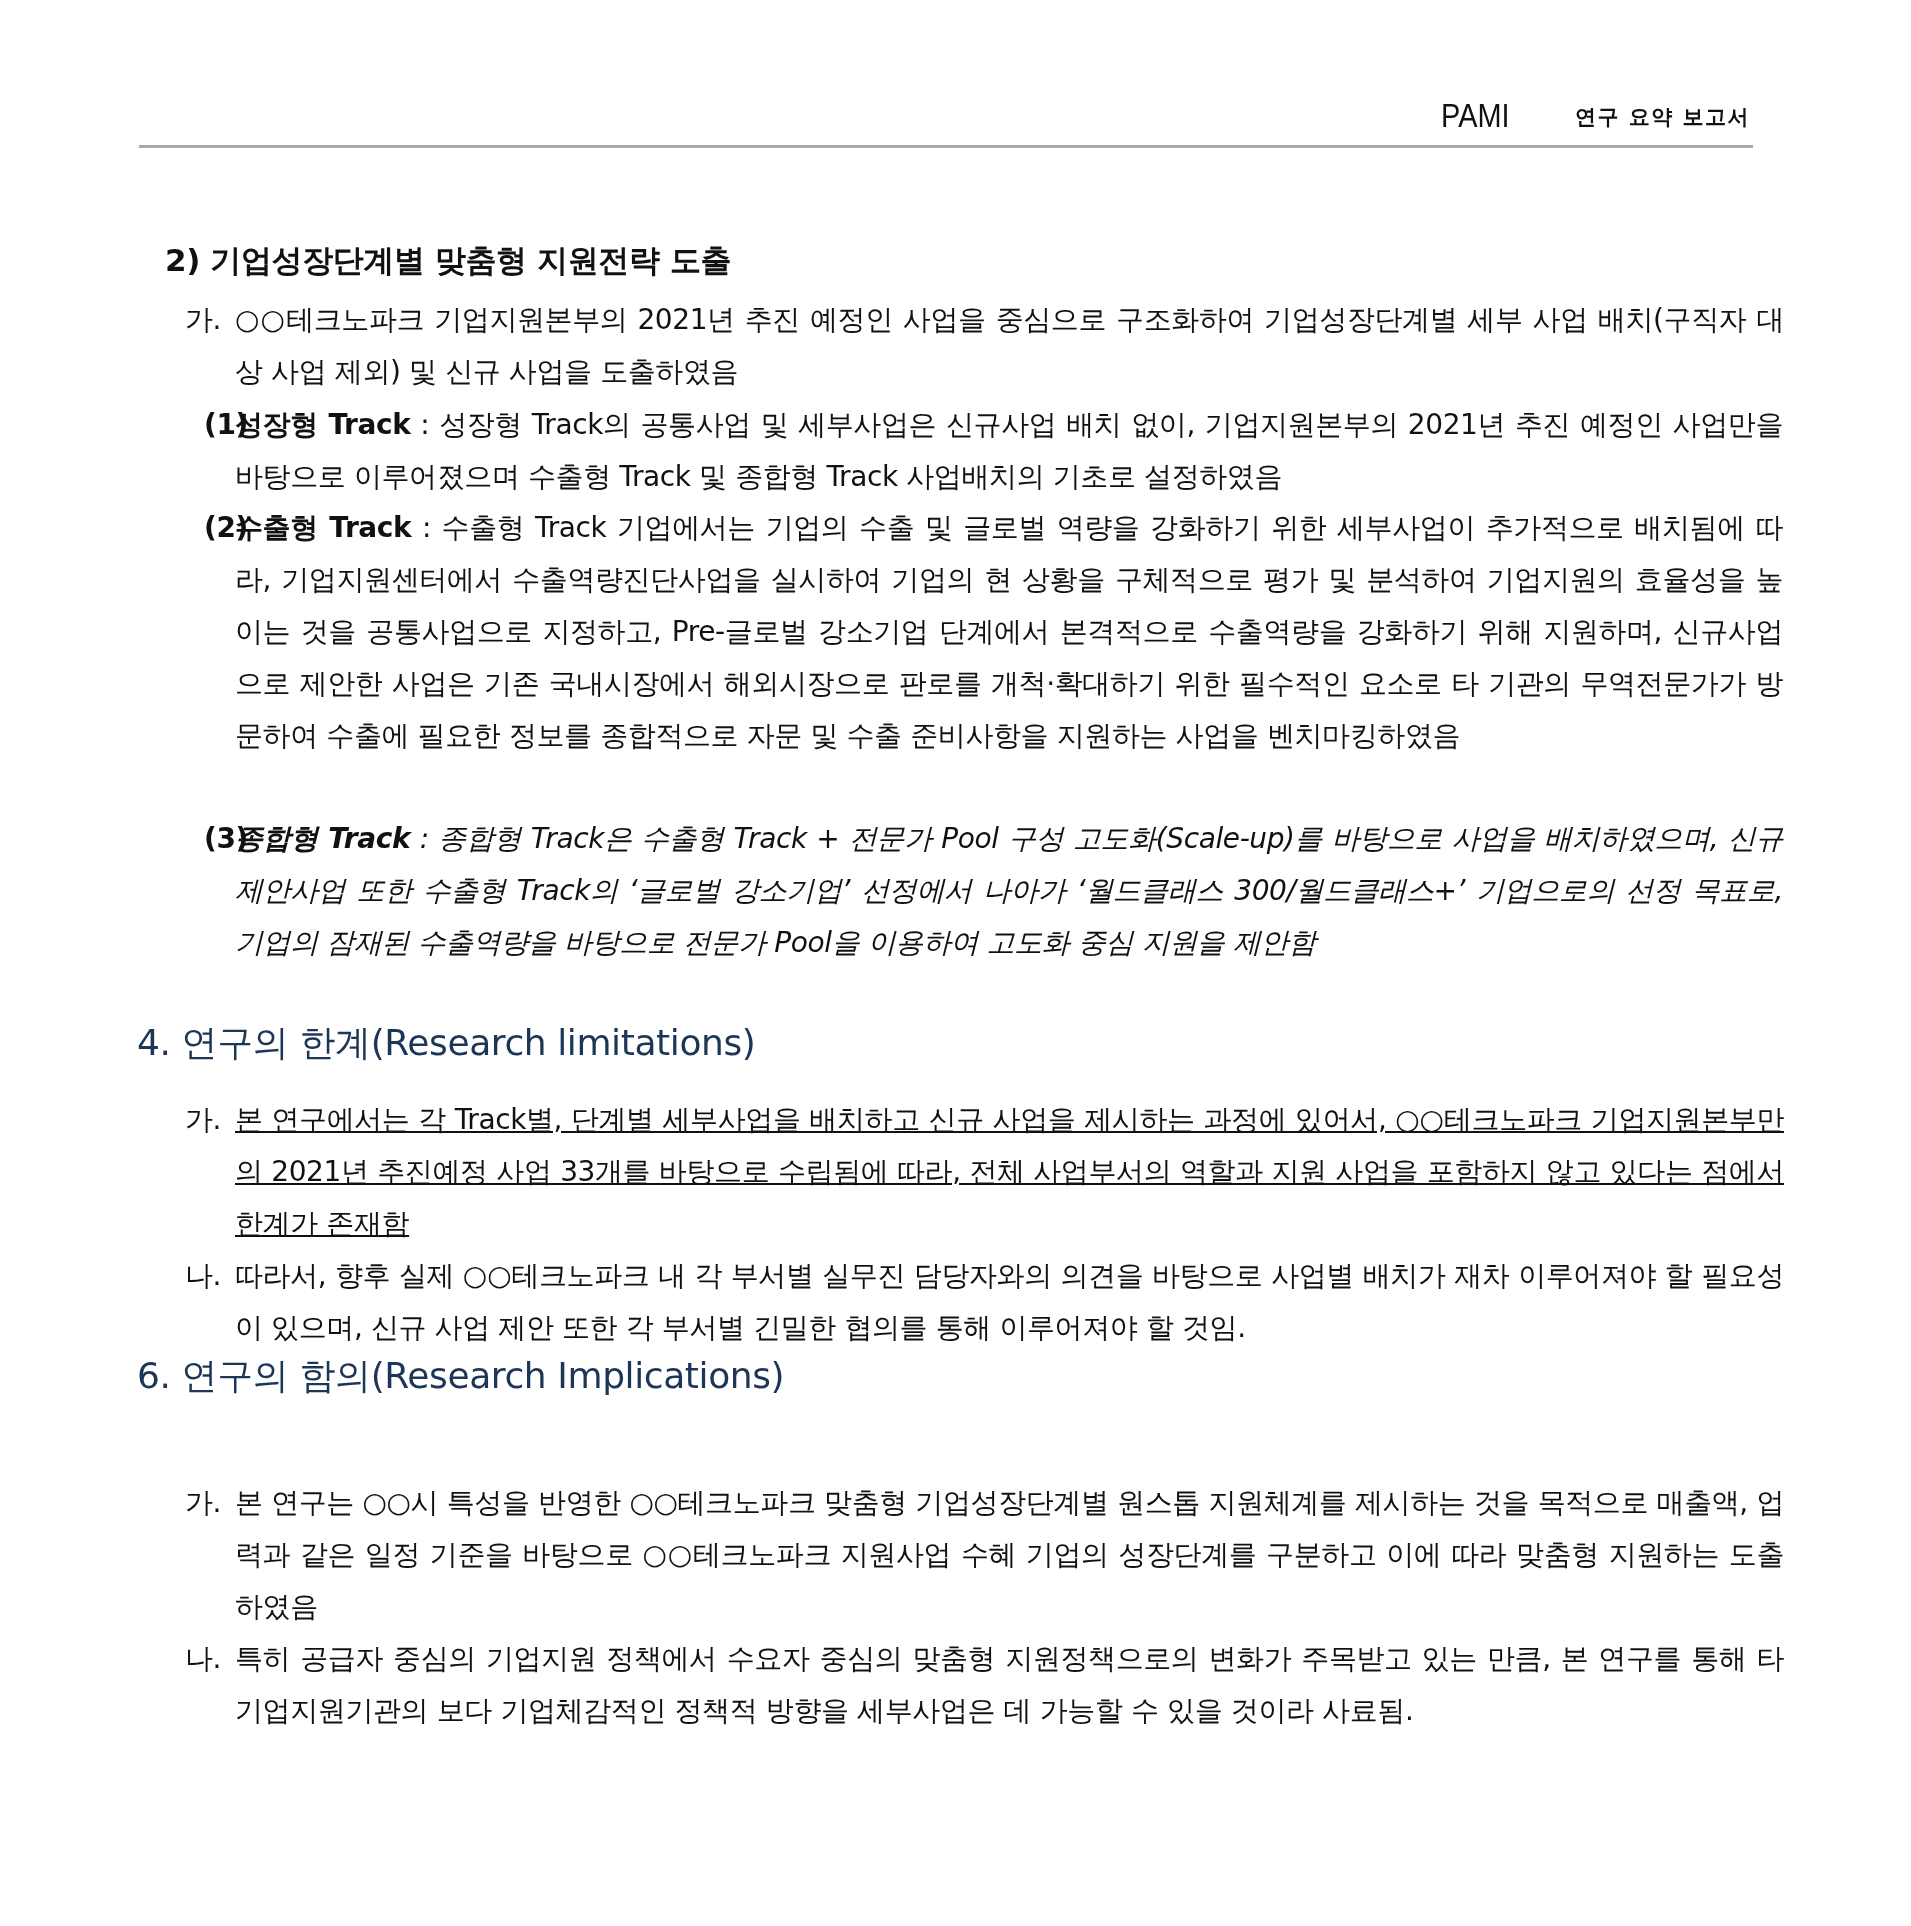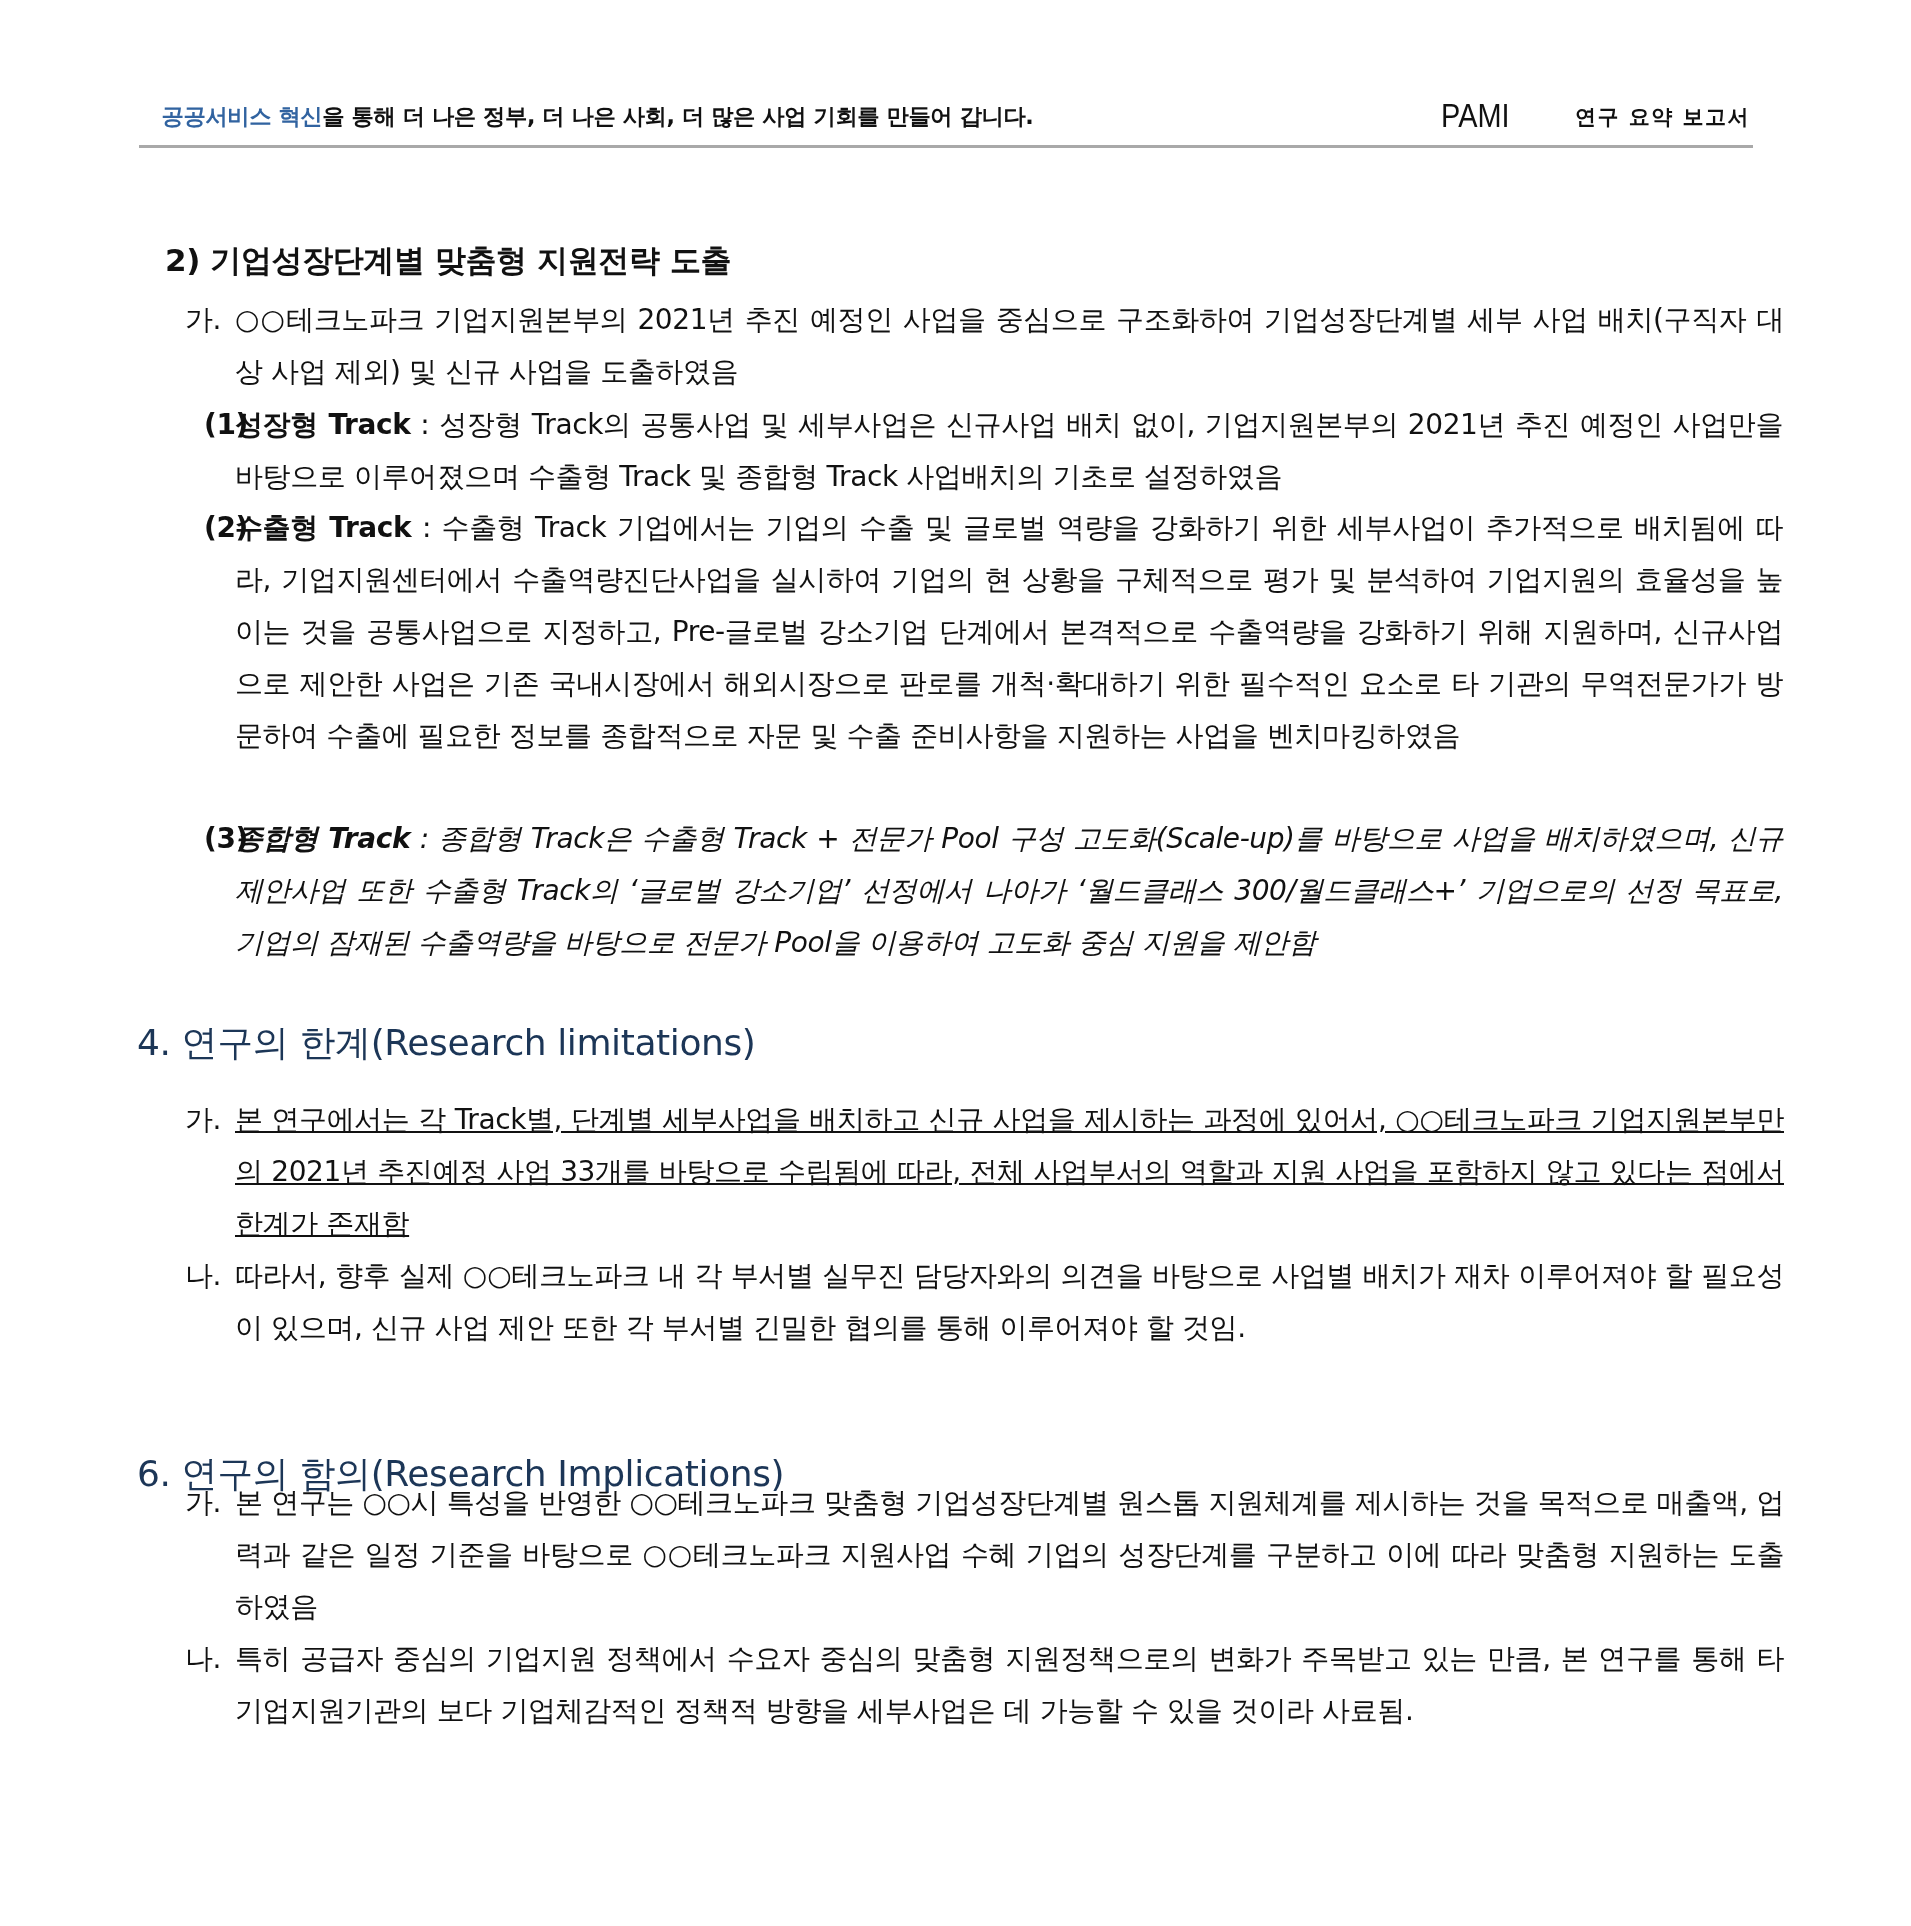--- a/index.html
+++ b/index.html
@@ -20,21 +20,20 @@
   .para { font-size:28px; line-height:52px; text-align:justify; text-align-last:left; letter-spacing:-0.4px; }
   .para .lbl { position:absolute; left:0; top:0; }
   .para .txt { display:block; }
   .num-lbl { font-weight:bold; }
   .sec-h { font-size:36px; color:#1c3657; white-space:nowrap; letter-spacing:-0.4px; }
 </style>
 </head>
 <body>
 
 <div class="abs hdr">
-  <span class="slogan"><span class="blue">공공서비스 혁신</span><span>을 통해 더 나은 정부, 더 나은 사회, 더 많은 사업 기회를 만들어 갑니다.</span></span>
   <span class="brand">PAMI</span>
   <span class="rtype">연구 요약 보고서</span>
 </div>
 <div class="abs hdr-line"></div>
 
 <div class="abs sub-h" style="left:165px; top:240px;">2) 기업성장단계별 맞춤형 지원전략 도출</div>
 
 <div class="abs para" style="left:185px; top:294px; width:1599px;">
   <span class="lbl">가.</span>
   <span class="txt" style="padding-left:50px; text-indent:0;"><span>○○테크노파크 기업지원본부의 2021년 추진 예정인 사업을 중심으로 구조화하여 기업성장단계별 세부 사업 배치(구직자 대상 사업 제외) 및 신규 사업을 도출하였음</span></span>
@@ -59,21 +58,21 @@
 
 <div class="abs para" style="left:185px; top:1094px; width:1599px;">
   <span class="lbl">가.</span>
   <span class="txt" style="padding-left:50px;text-decoration:underline;">본 연구에서는 각 Track별, 단계별 세부사업을 배치하고 신규 사업을 제시하는 과정에 있어서, ○○테크노파크 기업지원본부만의 2021년 추진예정 사업 33개를 바탕으로 수립됨에 따라, 전체 사업부서의 역할과 지원 사업을 포함하지 않고 있다는 점에서 한계가 존재함</span>
 </div>
 <div class="abs para" style="left:185px; top:1250px; width:1599px;">
   <span class="lbl">나.</span>
   <span class="txt" style="padding-left:50px;">따라서, 향후 실제 ○○테크노파크 내 각 부서별 실무진 담당자와의 의견을 바탕으로 사업별 배치가 재차 이루어져야 할 필요성이 있으며, 신규 사업 제안 또한 각 부서별 긴밀한 협의를 통해 이루어져야 할 것임.</span>
 </div>
 
-<div class="abs sec-h" style="left:137px; top:1450px;">6. 연구의 함의(Research  Implications)</div>
+<div class="abs sec-h" style="left:137px; top:1352px;">6. 연구의 함의(Research  Implications)</div>
 
 <div class="abs para" style="left:185px; top:1477px; width:1599px;">
   <span class="lbl">가.</span>
   <span class="txt" style="padding-left:50px;">본 연구는 ○○시 특성을 반영한 ○○테크노파크 맞춤형 기업성장단계별 원스톱 지원체계를 제시하는 것을 목적으로 매출액, 업력과 같은 일정 기준을 바탕으로 ○○테크노파크 지원사업 수혜 기업의 성장단계를 구분하고 이에 따라 맞춤형 지원하는 도출하였음</span>
 </div>
 <div class="abs para" style="left:185px; top:1633px; width:1599px;">
   <span class="lbl">나.</span>
   <span class="txt" style="padding-left:50px;">특히 공급자 중심의 기업지원 정책에서 수요자 중심의 맞춤형 지원정책으로의 변화가 주목받고 있는 만큼, 본 연구를 통해 타 기업지원기관의 보다 기업체감적인 정책적 방향을 세부사업은 데 가능할 수 있을 것이라 사료됨.</span>
 </div>
 

